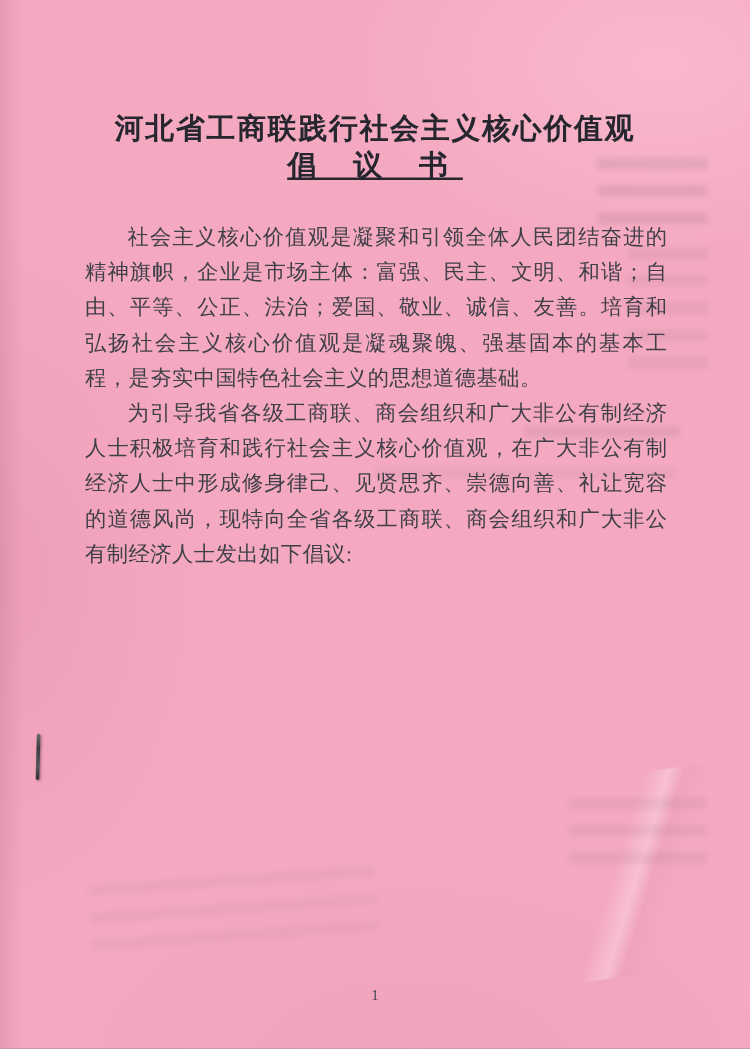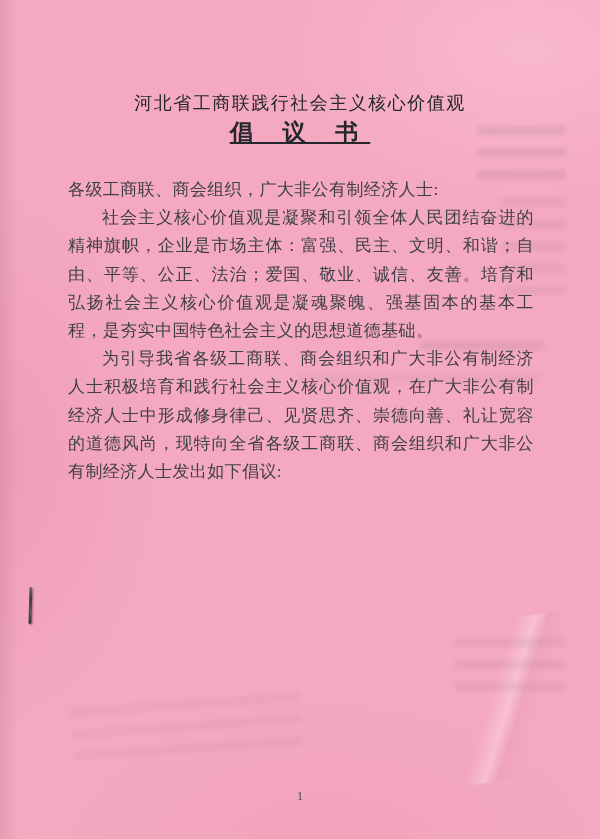--- a/index.html
+++ b/index.html
@@ -31,22 +31,22 @@
     background: linear-gradient(115deg, rgba(255,255,255,0) 44%, rgba(255,235,242,0.35) 50%, rgba(210,130,158,0.12) 54%, rgba(255,255,255,0) 60%);
     transform: rotate(-8deg);
   }
   .title-block {
     position: absolute;
     left: 0; top: 88px; width: 600px;
     text-align: center;
     color: #26262e;
   }
   .title-line1 {
-    font-size: 18px;
-    font-weight: normal;
+    font-size: 23px;
+    font-weight: bold;
     letter-spacing: 1.5px;
     line-height: 30px;
   }
   .title-line2 {
     font-size: 23px;
     font-weight: bold;
     letter-spacing: 12px;
     line-height: 30px;
     text-decoration: underline;
   }
@@ -118,20 +118,19 @@
   <div class="ghost ghost-6"></div>
 
   <div class="staple"></div>
 
   <div class="title-block">
     <div class="title-line1">河北省工商联践行社会主义核心价值观</div>
     <div class="title-line2">倡 议 书</div>
   </div>
 
   <div class="body-text">
-    <p class="salutation">各级工商联、商会组织，广大非公有制经济人士:</p>
     <p class="para">社会主义核心价值观是凝聚和引领全体人民团结奋进的精神旗帜，企业是市场主体：富强、民主、文明、和谐；自由、平等、公正、法治；爱国、敬业、诚信、友善。培育和弘扬社会主义核心价值观是凝魂聚魄、强基固本的基本工程，是夯实中国特色社会主义的思想道德基础。</p>
     <p class="para">为引导我省各级工商联、商会组织和广大非公有制经济人士积极培育和践行社会主义核心价值观，在广大非公有制经济人士中形成修身律己、见贤思齐、崇德向善、礼让宽容的道德风尚，现特向全省各级工商联、商会组织和广大非公有制经济人士发出如下倡议:</p>
   </div>
 
   <div class="page-number">1</div>
 
 </div>
 
 </body></html>

